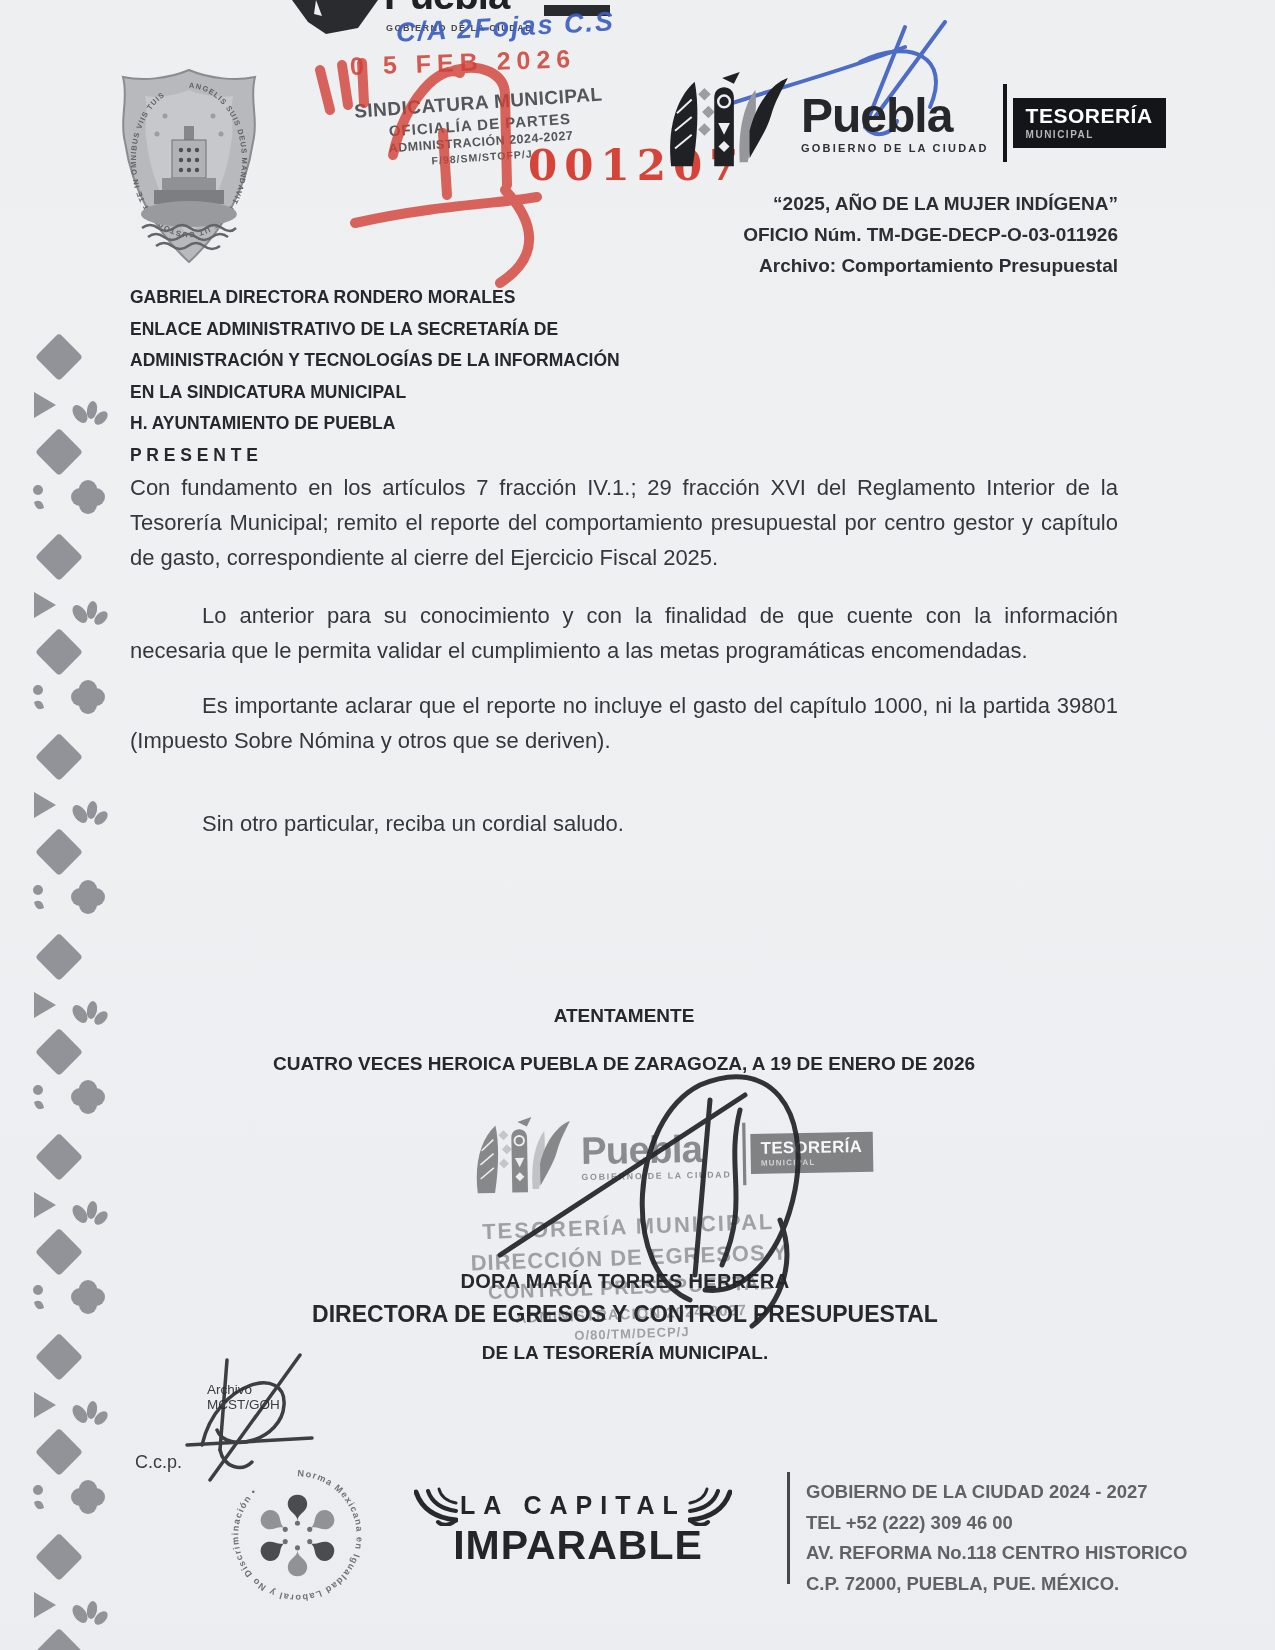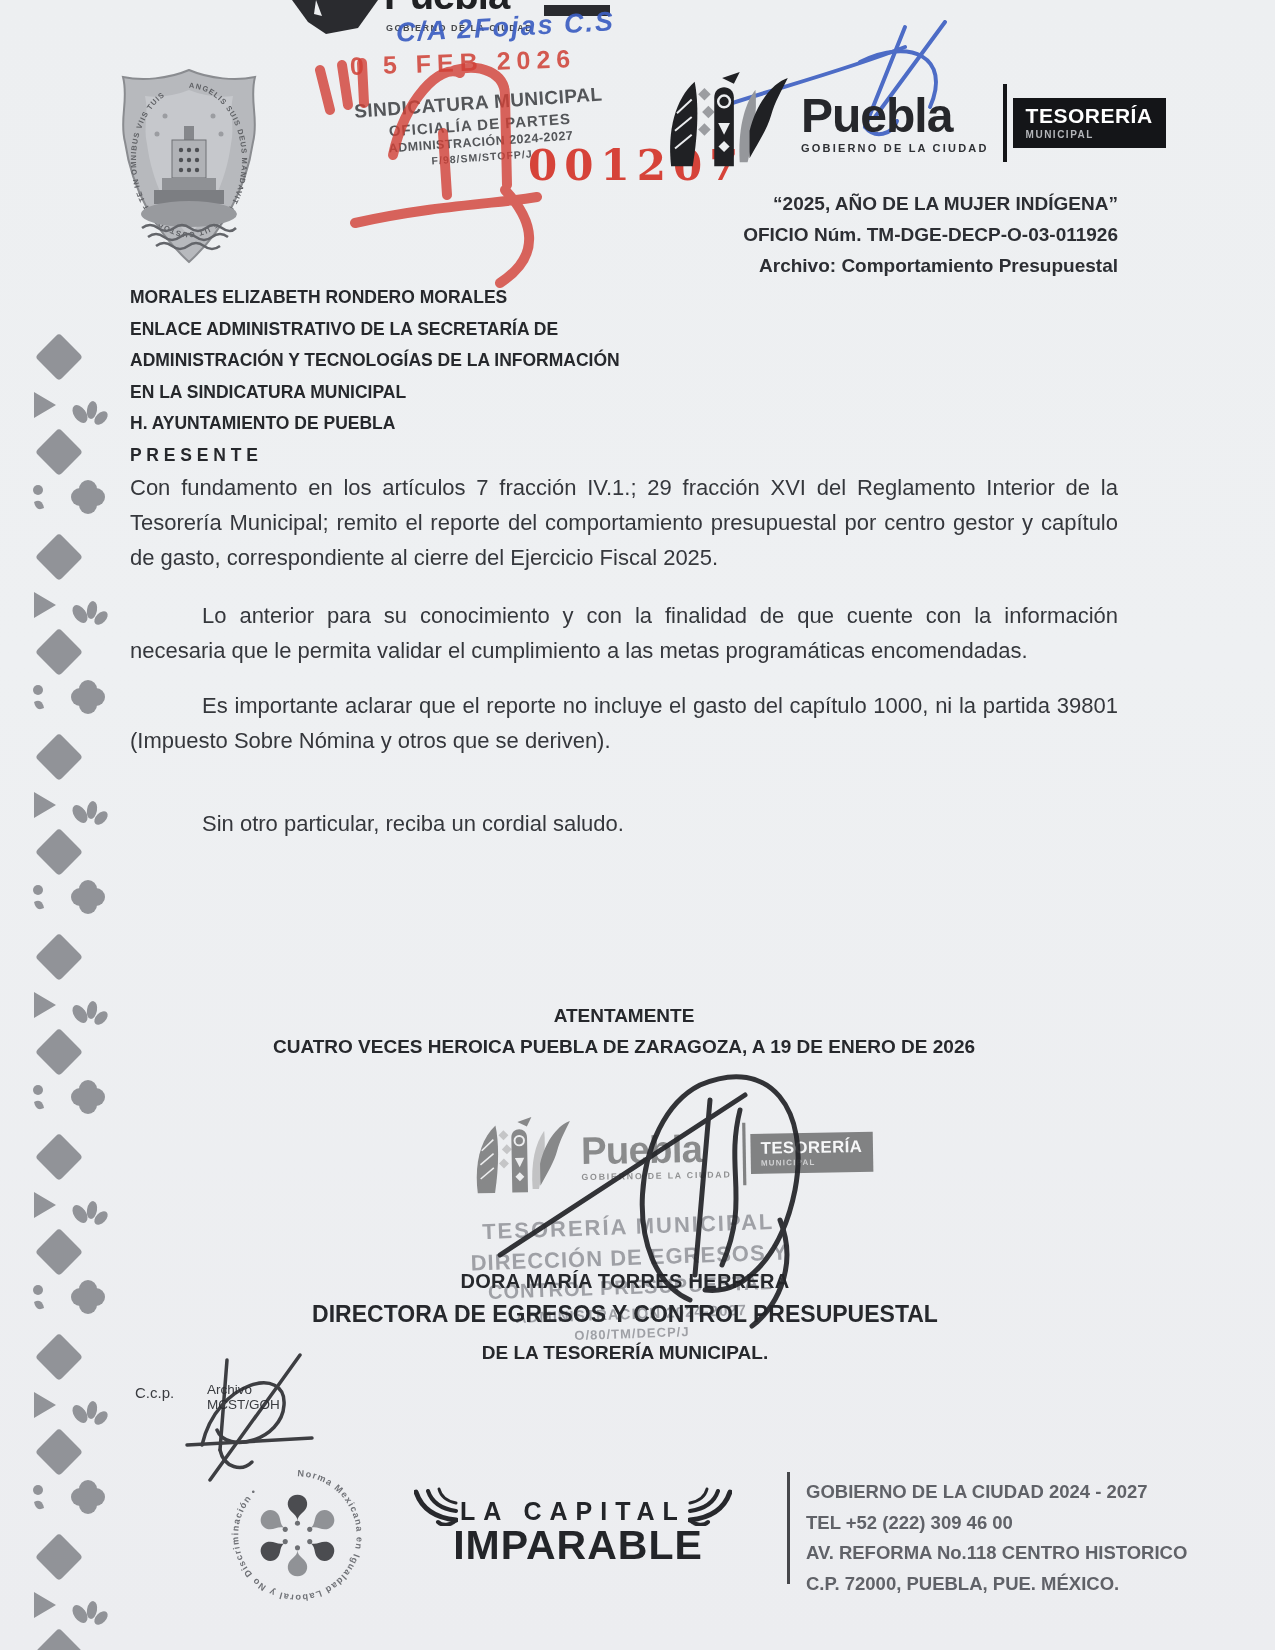--- a/index.html
+++ b/index.html
@@ -30,37 +30,37 @@
   .receipt .l2{font-weight:bold;font-size:15px;letter-spacing:1px;margin-top:2px;}
   .receipt .l3{font-weight:bold;font-size:12.5px;letter-spacing:.5px;margin-top:2px;}
   .receipt .l4{font-weight:bold;font-size:10.5px;letter-spacing:1px;margin-top:2px;}
   .folio{left:528px;top:141px;font-family:"DejaVu Serif",serif;font-weight:bold;font-size:42px;letter-spacing:7px;color:#d5352a;opacity:.92;}
   
   .recipient{left:130px;top:282px;font-weight:bold;font-size:17.5px;line-height:31.5px;color:#26282c;}
   .para{left:130px;width:988px;font-size:22px;line-height:35px;color:#35373c;text-align:justify;}
   .indent{text-indent:72px;}
   .closing{left:130px;top:1005px;width:988px;text-align:center;font-weight:bold;color:#26282c;}
   .closing .sal{font-size:19px;}
-  .closing .pd{font-size:19px;margin-top:9px;}
+  .closing .pd{font-size:19px;margin-top:26px;}
   
   .sigstamp-text{left:380px;top:1214px;width:500px;text-align:center;transform:rotate(-2deg);color:#85878d;opacity:.75;font-weight:bold;}
   .sigstamp-text .s1{font-size:22px;letter-spacing:2px;}
   .sigstamp-text .s2{font-size:22px;letter-spacing:1px;margin-top:5px;}
   .sigstamp-text .s3{font-size:20px;letter-spacing:1px;margin-top:5px;}
   .sigstamp-text .s4{font-size:15px;letter-spacing:1px;margin-top:6px;}
   .sigstamp-text .s5{font-size:13px;letter-spacing:1px;margin-top:4px;}
   .signatory{left:280px;top:1270px;width:690px;text-align:center;font-weight:bold;color:#26282c;}
   .signatory .nm{font-size:20px;letter-spacing:.3px;}
   .signatory .t1{font-size:23px;margin-top:8px;}
   .signatory .t2{font-size:19px;margin-top:14px;}
   
-  .ccp-label{left:135px;top:1384px;font-size:15px;color:#3a3c40;}
+  .ccp-label{left:135px;top:1452px;font-size:18px;color:#3a3c40;}
   .ccp-to{left:207px;top:1382px;font-size:13.5px;line-height:15px;color:#3a3c40;}
   .slogan{left:408px;top:1484px;width:330px;color:#232529;}
-  .slogan .row{display:flex;align-items:flex-end;justify-content:center;}
+  .slogan .row{display:flex;align-items:center;justify-content:center;}
   .slogan .cap{font-weight:bold;font-size:25px;letter-spacing:8px;margin:0 2px;}
   .slogan .imp{font-weight:bold;font-size:41px;letter-spacing:1px;text-align:center;margin-top:-4px;padding-left:10px;}
   .fdivider{left:787px;top:1472px;width:3px;height:112px;background:#46474b;}
   .faddress{left:806px;top:1477px;font-weight:bold;font-size:18.5px;line-height:30.5px;color:#606268;}
   
   .topfrag{left:286px;top:0;width:330px;height:46px;overflow:hidden;}
   .topfrag .pwm{position:absolute;left:98px;top:-27px;font-weight:bold;font-size:40px;color:#202124;letter-spacing:-1px;}
   .topfrag .pcap{position:absolute;left:100px;top:23px;font-weight:bold;font-size:9px;letter-spacing:1.5px;color:#46484c;}
   .topfrag .bar{position:absolute;left:258px;top:5px;width:66px;height:11px;background:#2a2b2f;}
   svg{display:block;}
@@ -203,21 +203,21 @@
     </div>
   </div>
 
   <div class="abs hdr-right">
     <div>“2025, AÑO DE LA MUJER INDÍGENA”</div>
     <div>OFICIO Núm. TM-DGE-DECP-O-03-011926</div>
     <div>Archivo: Comportamiento Presupuestal</div>
   </div>
 
   <div class="abs recipient">
-    <div>MORALES ELIZABETH RONDERO MORALES</div>
+    <div>GABRIELA DIRECTORA RONDERO MORALES</div>
     <div>ENLACE ADMINISTRATIVO DE LA SECRETARÍA DE</div>
     <div>ADMINISTRACIÓN Y TECNOLOGÍAS DE LA INFORMACIÓN</div>
     <div>EN LA SINDICATURA MUNICIPAL</div>
     <div>H. AYUNTAMIENTO DE PUEBLA</div>
     <div>P R E S E N T E</div>
   </div>
 
   <div class="abs para" style="top:470px;">Con fundamento en los artículos 7 fracción IV.1.; 29 fracción XVI del Reglamento Interior de la Tesorería Municipal; remito el reporte del comportamiento presupuestal por centro gestor y capítulo de gasto, correspondiente al cierre del Ejercicio Fiscal 2025.</div>
   <div class="abs para indent" style="top:598px;">Lo anterior para su conocimiento y con la finalidad de que cuente con la información necesaria que le permita validar el cumplimiento a las metas programáticas encomendadas.</div>
   <div class="abs para indent" style="top:688px;">Es importante aclarar que el reporte no incluye el gasto del capítulo 1000, ni la partida 39801 (Impuesto Sobre Nómina y otros que se deriven).</div>

